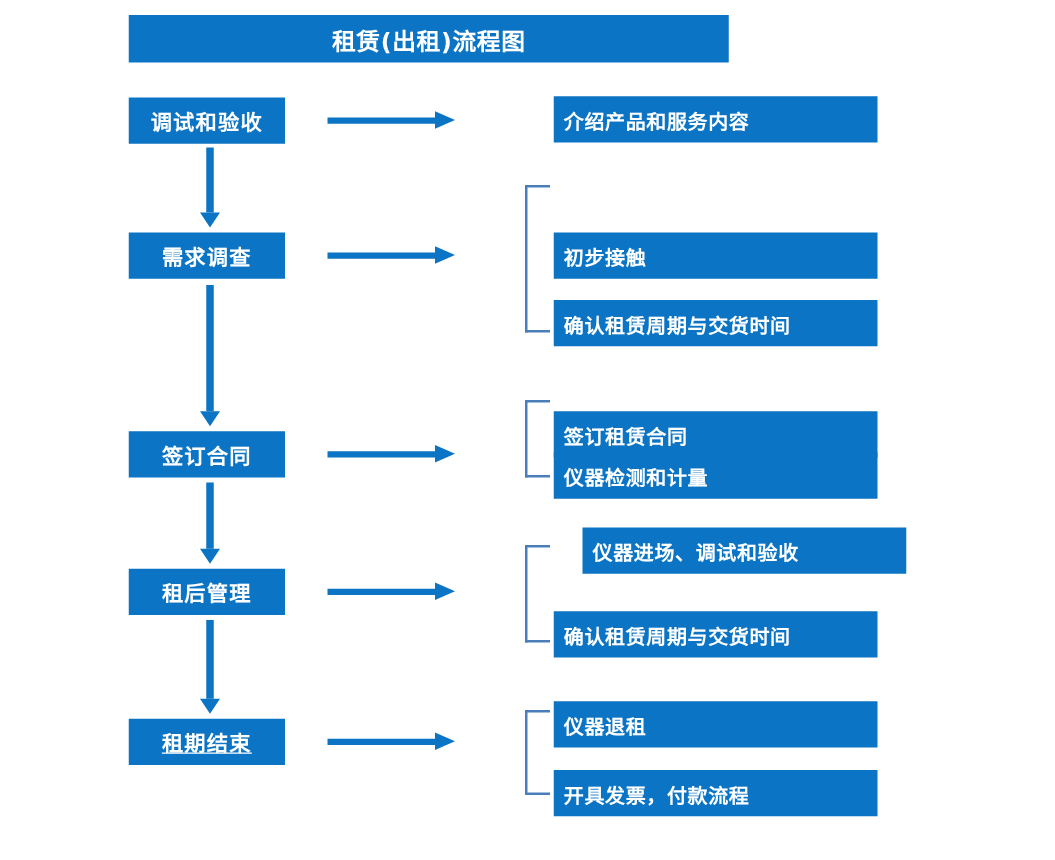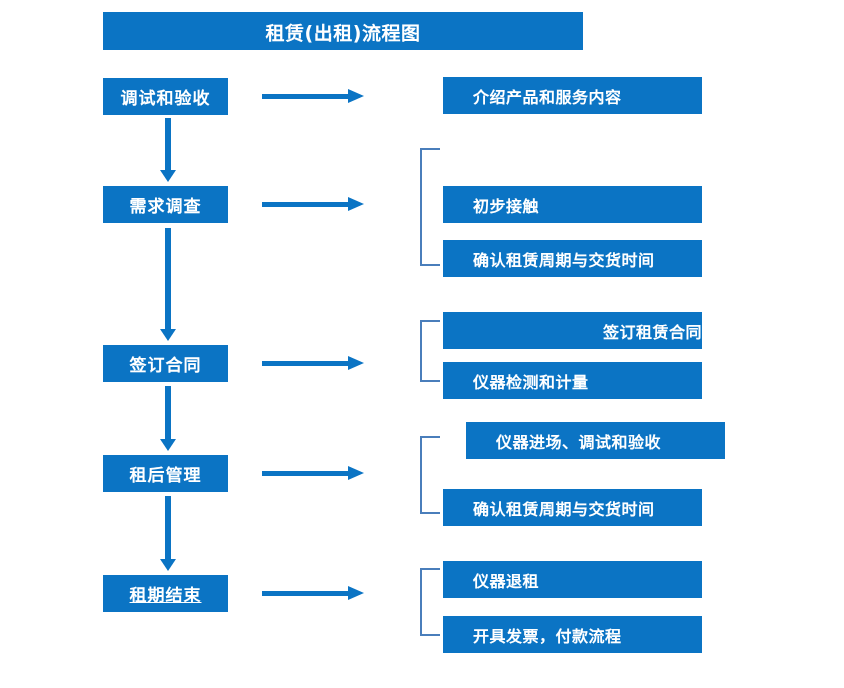--- a/index.html
+++ b/index.html
@@ -65,21 +65,21 @@
     position: absolute;
     left: 443px;
     width: 259px;
     height: 37px;
     background: #0b74c4;
     color: #ffffff;
     display: flex;
     align-items: center;
     font-size: 16px;
     font-weight: 700;
-    padding-left: 30px;
+    padding-left: 8px;
     letter-spacing: 0.5px;
     box-sizing: border-box;
   }
 
   
   .h-arrow {
     position: absolute;
     left: 262px;
     width: 102px;
     height: 16px;
@@ -216,21 +216,21 @@
 
 
   <div class="detail-box" style="top:186px;">
     <span>初步接触</span>
   </div>
 
   <div class="detail-box" style="top:240px;">
     <span>确认租赁周期与交货时间</span>
   </div>
 
-  <div class="detail-box" style="top:312px;justify-content:flex-end;">
+  <div class="detail-box" style="top:329px;">
     <span>签订租赁合同</span>
   </div>
 
   <div class="detail-box" style="top:362px;">
     <span>仪器检测和计量</span>
   </div>
 
   <div class="detail-box" style="top:422px;margin-left:23px;">
     <span>仪器进场、调试和验收</span>
   </div>

